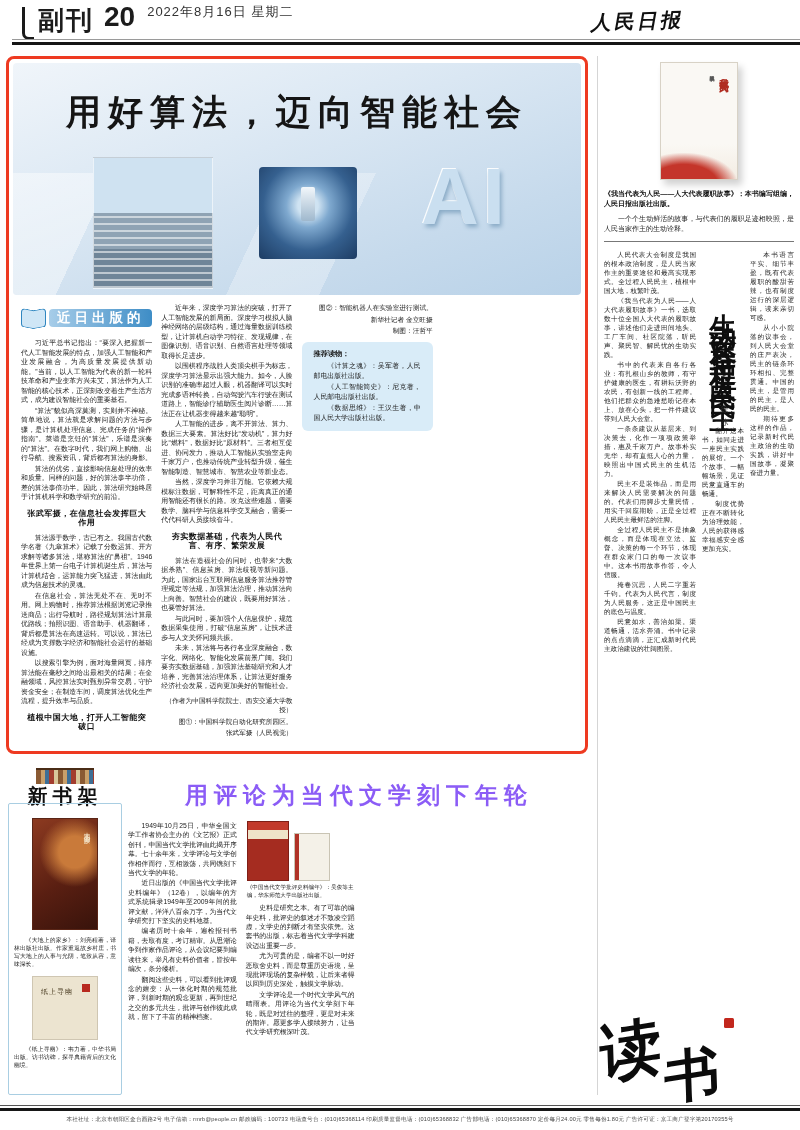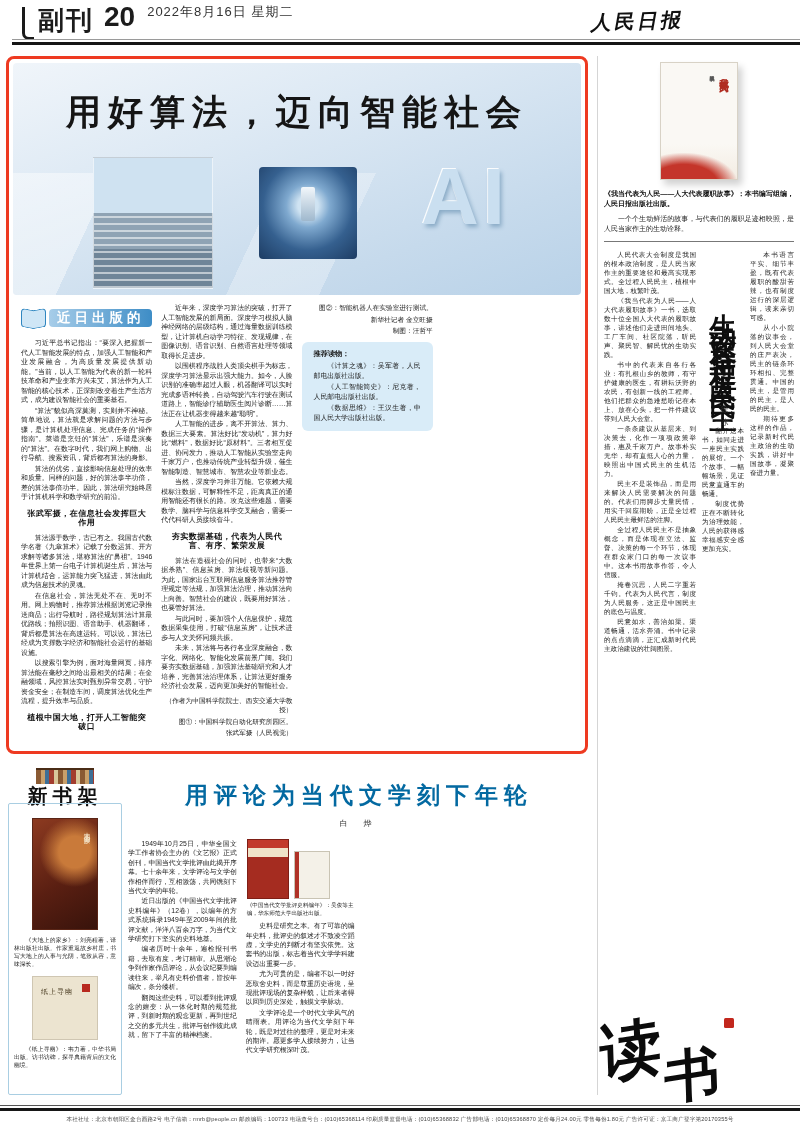--- a/index.html
+++ b/index.html
@@ -92,21 +92,21 @@
         background:radial-gradient(circle at 65% 30%,#c97a3a 0 18%,rgba(0,0,0,0) 40%),linear-gradient(150deg,#8c3a20,#5a1f12 55%,#38130b);position:relative;}
   .sc1-t{position:absolute;right:6px;top:8px;writing-mode:vertical-rl;font-size:6.5px;color:#f3e4c8;letter-spacing:1px;}
   .shelf-cover2{width:64px;height:62px;margin:8px auto 5px;background:#ece4d0;border:1px solid #cfc6b2;position:relative;}
   .shelf-cover2::after{content:"";position:absolute;right:7px;top:7px;width:8px;height:8px;background:#b8291f;}
   .sc2-t{position:absolute;left:8px;top:10px;font-size:7px;color:#4a3c22;letter-spacing:1px;}
   .shelf-cap{font-size:5.8px;line-height:8px;text-align:justify;color:#222;margin:0;}
   .shelf-cap p{margin:0;text-indent:2em;}
 
   
   .review-sec{position:absolute;left:128px;top:780px;width:462px;height:315px;}
-  .rv-title{text-align:center;font-size:23px;font-weight:800;letter-spacing:6px;color:#0369a1;font-family:Liberation Mono, monospace;}
+  .rv-title{text-align:center;font-size:23px;font-weight:800;letter-spacing:6px;color:#8b5cf6;font-family:Liberation Mono, monospace;}
   .rv-byline{text-align:center;font-size:8px;letter-spacing:7px;color:#333;margin-top:7px;}
   .rv-cols{margin-top:10px;height:260px;column-count:4;column-gap:9px;column-fill:auto;overflow:hidden;
         font-size:6.8px;line-height:9.4px;text-align:justify;color:#1b1b1b;}
   .rv-cols p.para{margin:0 0 1px;text-indent:2em;}
   .inline-books{break-inside:avoid;margin:4px 1px;}
   .ib-row{display:flex;gap:5px;align-items:flex-end;}
   .bk-red{width:40px;height:58px;background:linear-gradient(180deg,#c23a2b 0 18%,#a52c20 18% 100%);border:1px solid #7e1f16;position:relative;}
   .bk-red::after{content:"";position:absolute;left:0;top:8px;width:100%;height:9px;background:#efe3c8;}
   .bk-white{width:34px;height:46px;background:#f4f1e8;border:1px solid #c9c4b4;position:relative;}
   .bk-white::after{content:"";position:absolute;left:0;top:0;width:4px;height:100%;background:#b03226;}
@@ -237,21 +237,20 @@
   <div class="shelf-cover2">
     <span class="sc2-t">纸上寻幽</span>
   </div>
   <div class="shelf-cap">
       <p>《纸上寻幽》：韦力著，中华书局出版。访书访碑，探寻典籍背后的文化幽境。</p>
     </div>
 </div>
 
 <div class="review-sec">
   <div class="rv-title">用评论为当代文学刻下年轮</div>
-  <div class="rv-byline">白 烨</div>
   <div class="rv-cols">
     <div>
         <p class="para">1949年10月25日，中华全国文学工作者协会主办的《文艺报》正式创刊，中国当代文学批评由此揭开序幕。七十余年来，文学评论与文学创作相伴而行，互相激荡，共同镌刻下当代文学的年轮。</p>
         <p class="para">近日出版的《中国当代文学批评史料编年》（12卷），以编年的方式系统辑录1949年至2009年间的批评文献，洋洋八百余万字，为当代文学研究打下坚实的史料地基。</p>
         <p class="para">编者历时十余年，遍检报刊书籍，去取有度，考订精审。从思潮论争到作家作品评论，从会议纪要到编读往来，举凡有史料价值者，皆按年编次，条分缕析。</p>
         <p class="para">翻阅这些史料，可以看到批评观念的嬗变：从一体化时期的规范批评，到新时期的观念更新，再到世纪之交的多元共生，批评与创作彼此成就，留下了丰富的精神档案。</p>
       </div>
     <aside class="inline-books">
       <div class="ib-row">
         <span class="bk-red"></span>

